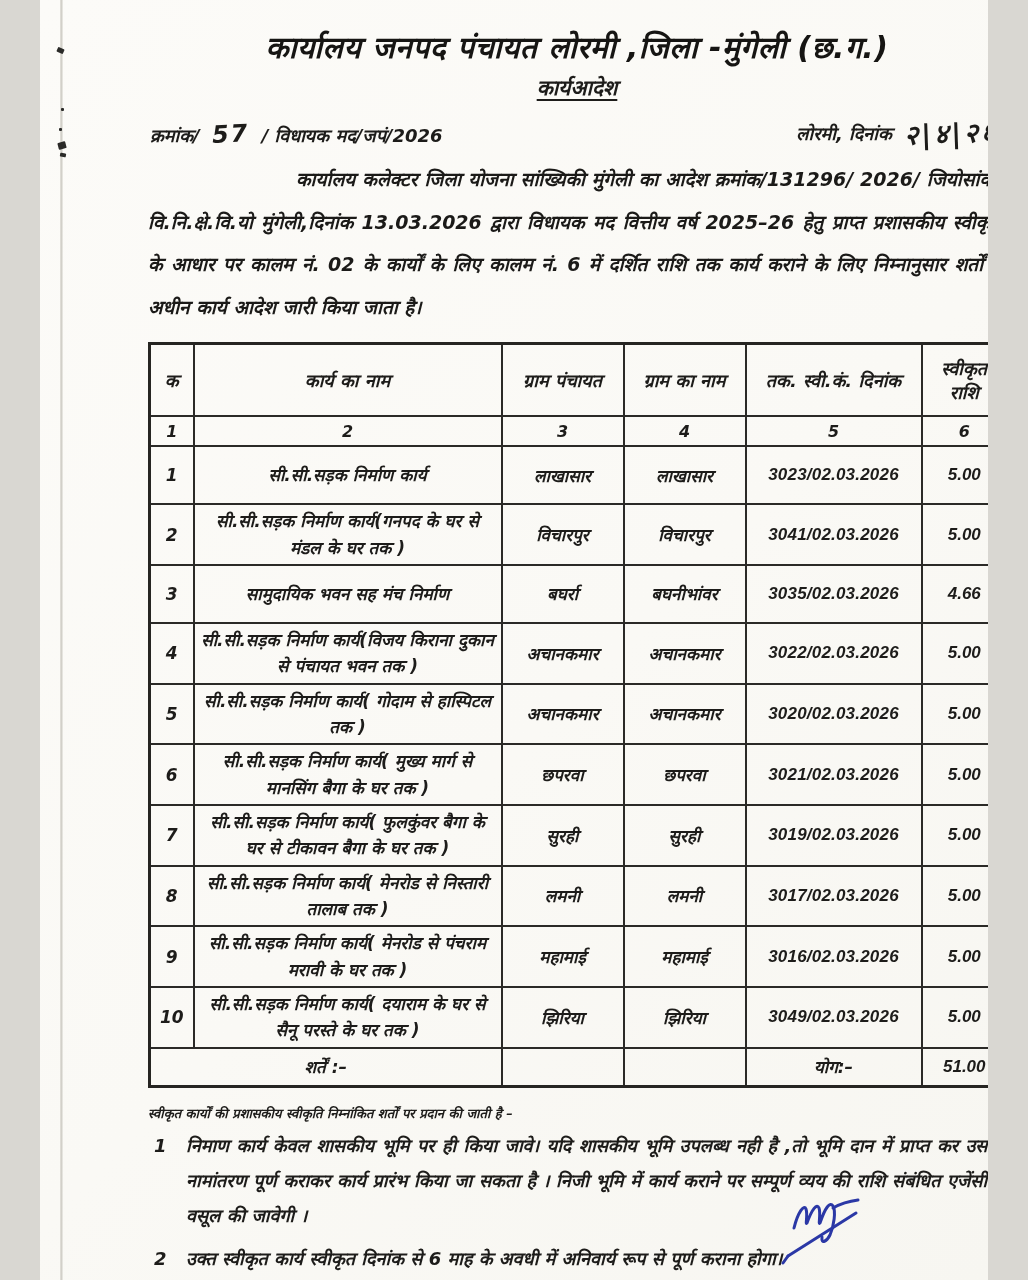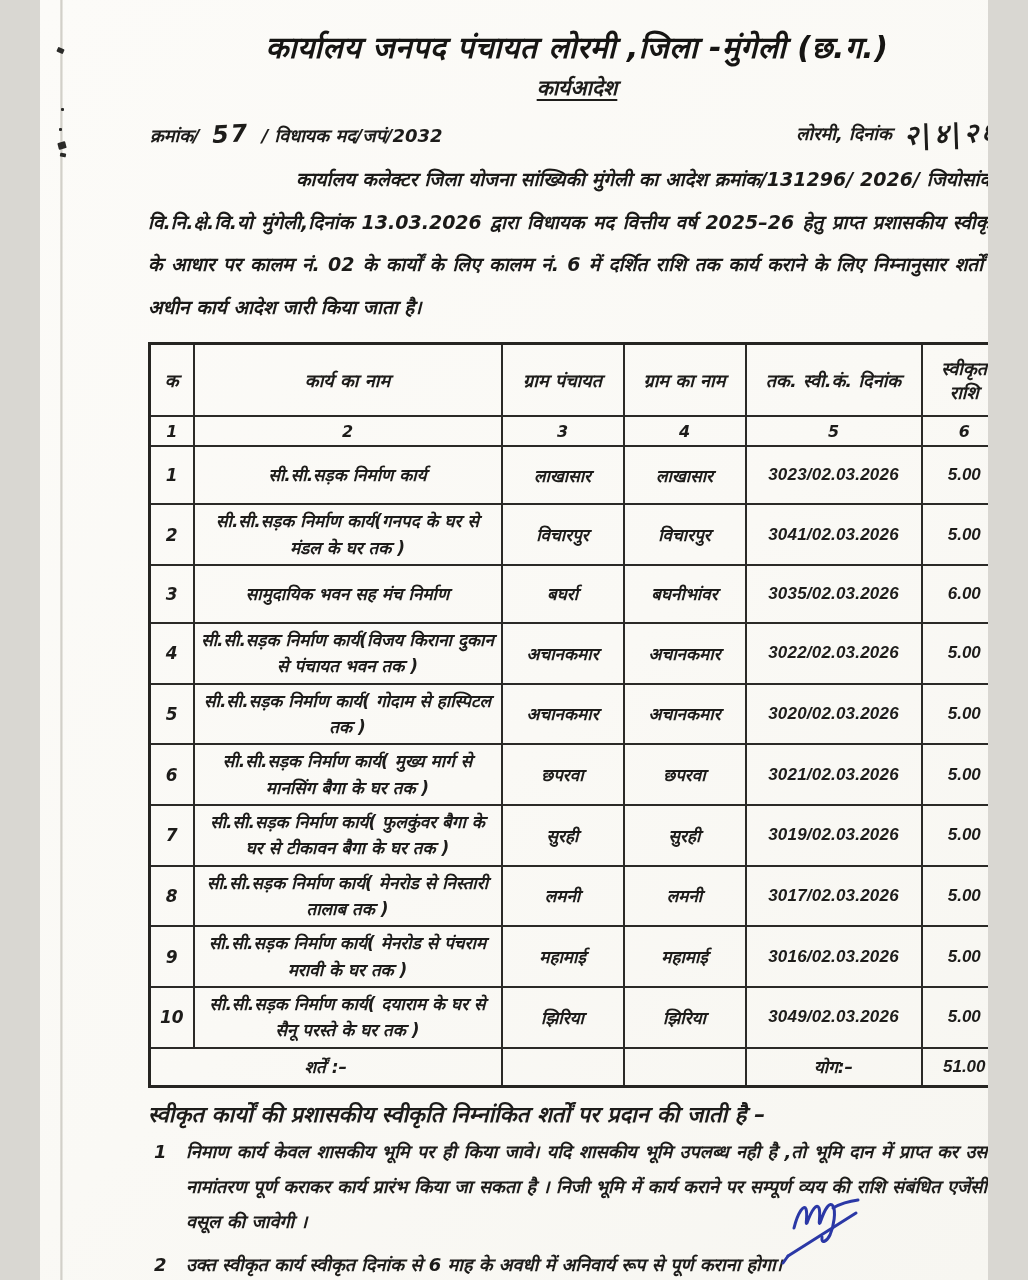--- a/index.html
+++ b/index.html
@@ -55,21 +55,21 @@
   td.sn{font-size:16px;}
   td.sanction{font-family:"Liberation Sans","DejaVu Sans",sans-serif;
     font-style:normal;font-weight:700;font-size:16px;letter-spacing:.2px;}
   td.amount{font-family:"Liberation Sans","DejaVu Sans",sans-serif;
     font-style:normal;font-weight:800;font-size:21px;}
   tbody tr{height:58px;}
   tfoot td{height:30px;}
   td.footleft{text-align:left;font-size:18px;font-weight:700;margin-top:15px;}
   td.totallabel{font-size:18px;font-weight:800;}
 
-  .cond-head{margin:10px 0 6px 0;font-size:22px;font-weight:800;font-style:italic;}
+  .cond-head{margin:16px 0 6px 0;font-size:13px;font-weight:800;font-style:italic;}
   ol.conds{list-style:none;margin:0;padding:0 0 0 6px;}
   ol.conds li{display:flex;gap:14px;margin:0 0 8px 0;
     font-size:18px;font-weight:600;font-style:italic;line-height:1.95;}
   ol.conds .cnum{flex:0 0 18px;font-style:italic;}
   ol.conds .ctxt{flex:1;text-align:justify;}
 
   .sig{position:absolute;left:738px;top:1182px;width:130px;height:90px;}
 </style>
 </head>
 <body>
@@ -83,21 +83,21 @@
   <div class="speck" style="left:20px;top:153px;width:6px;height:4px;transform:rotate(10deg);"></div>
 
   <div class="content">
     <h1 class="doc-title">कार्यालय जनपद पंचायत लोरमी ,जिला -मुंगेली (छ.ग.)</h1>
     <h2 class="doc-subtitle">कार्यआदेश</h2>
 
     <div class="meta-row">
       <div>
         <span>क्रमांक/</span>
         <span class="hand">57</span>
-        <span>/ विधायक मद/जपं/2032</span>
+        <span>/ विधायक मद/जपं/2026</span>
       </div>
       <div>
         <span>लोरमी, दिनांक</span>
         <span class="hand date">२|४|२६</span>
       </div>
     </div>
 
     <p class="body-par">कार्यालय कलेक्टर जिला योजना सांख्यिकी मुंगेली का आदेश क्रमांक/131296/ 2026/ जियोसांका/वि.नि.क्षे.वि.यो मुंगेली,दिनांक 13.03.2026 द्वारा विधायक मद वित्तीय वर्ष 2025–26 हेतु प्राप्त प्रशासकीय स्वीकृति के आधार पर कालम नं. 02 के कार्यों के लिए कालम नं. 6 में दर्शित राशि तक कार्य कराने के लिए निम्नानुसार शर्तों के अधीन कार्य आदेश जारी किया जाता है।</p>
 
     <table class="works">
@@ -146,21 +146,21 @@
             <td class="sanction">3041/02.03.2026</td>
             <td class="amount">5.00</td>
           </tr>
 
           <tr>
             <td class="sn">3</td>
             <td class="work">सामुदायिक भवन सह मंच निर्माण</td>
             <td>बघर्रा</td>
             <td>बघनीभांवर</td>
             <td class="sanction">3035/02.03.2026</td>
-            <td class="amount">6.00</td>
+            <td class="amount">4.66</td>
           </tr>
 
           <tr>
             <td class="sn">4</td>
             <td class="work">सी.सी.सड़क निर्माण कार्य(विजय किराना दुकान से पंचायत भवन तक  )</td>
             <td>अचानकमार</td>
             <td>अचानकमार</td>
             <td class="sanction">3022/02.03.2026</td>
             <td class="amount">5.00</td>
           </tr>

